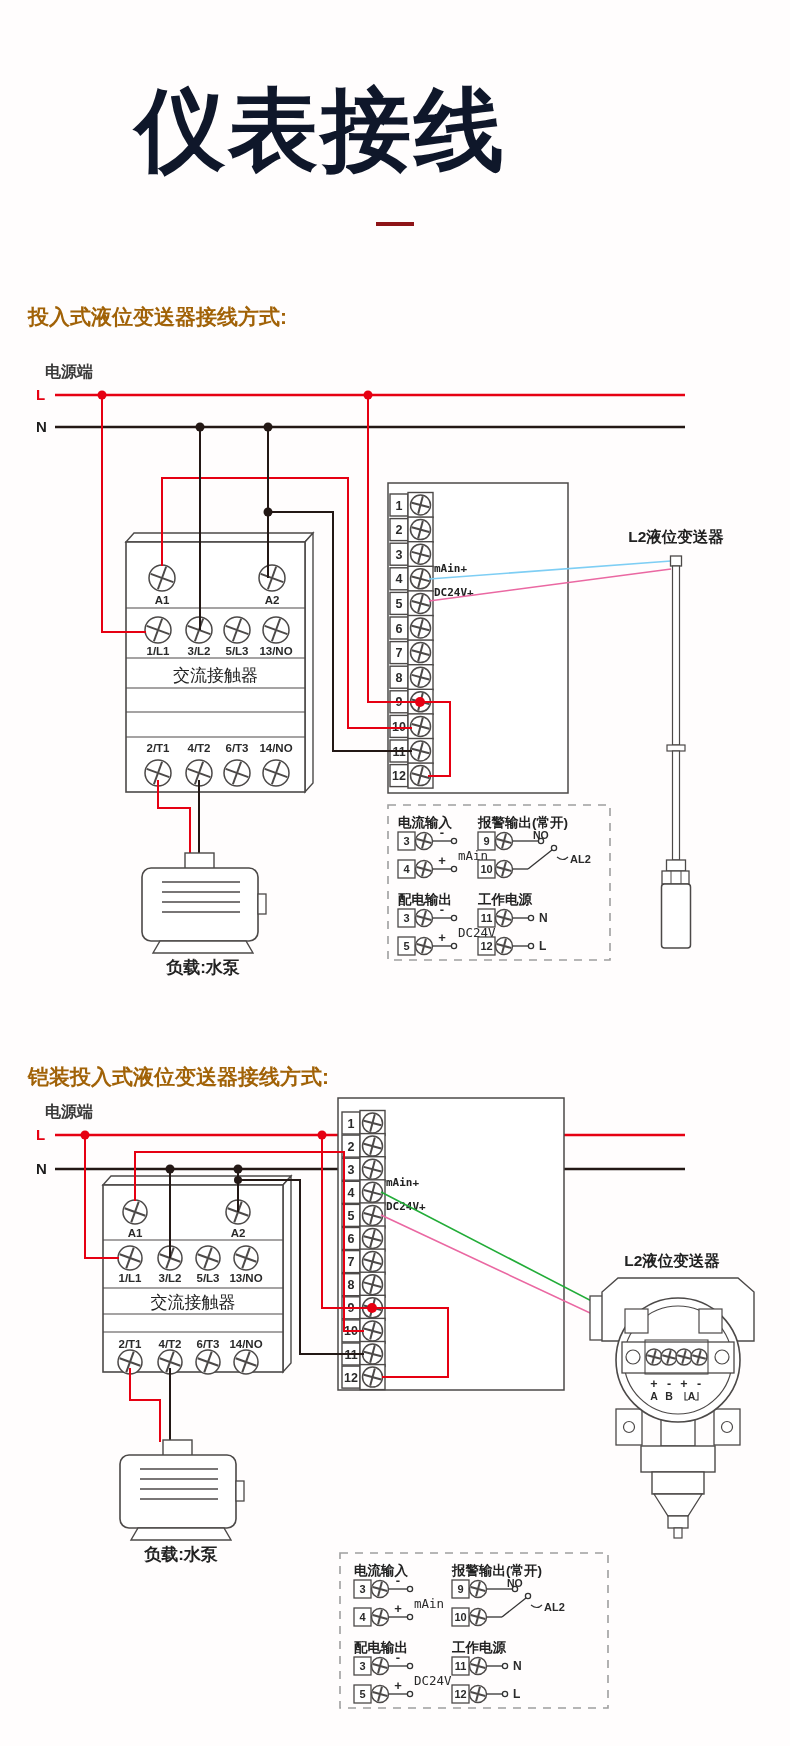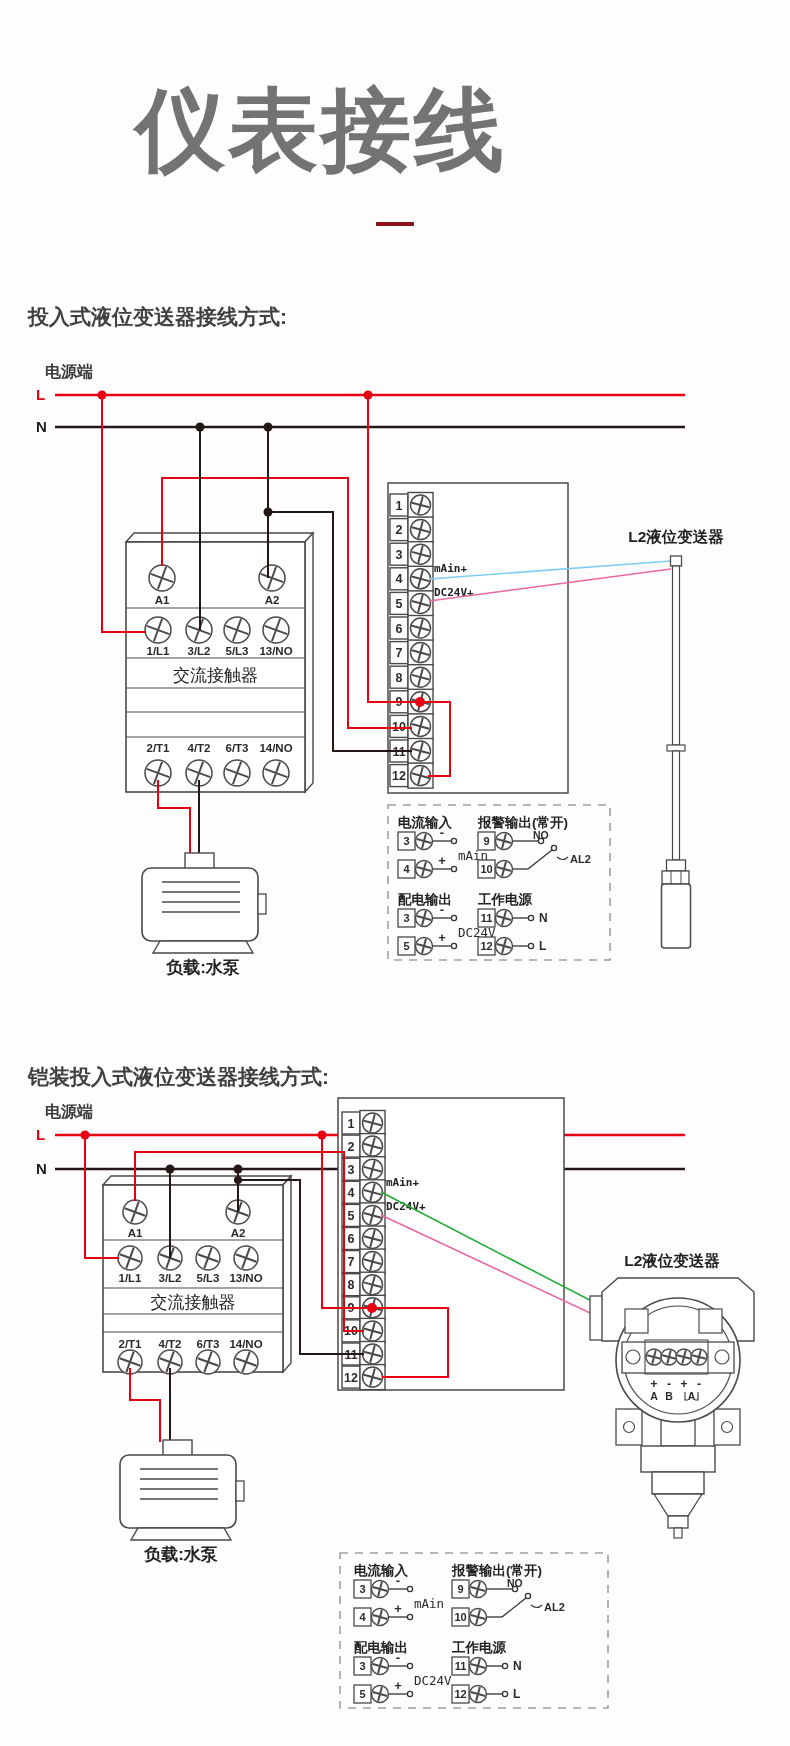--- a/index.html
+++ b/index.html
@@ -1,21 +1,21 @@
 <!DOCTYPE html>
 <html><head>
 <meta charset="utf-8">
 <style>
   html,body{margin:0;padding:0;background:#ffffff;}
   .page{position:relative;width:790px;height:1746px;background:#fffdfd;overflow:hidden;
         font-family:"Liberation Sans",sans-serif;}
   .main-title{position:absolute;top:70px;left:0;width:642px;text-align:center;
-        font-size:90px;font-weight:800;color:#737373;letter-spacing:3px;margin:0;}
+        font-size:90px;font-weight:800;color:#0f172a;letter-spacing:3px;margin:0;}
   .title-underline{position:absolute;top:222px;left:376px;width:38px;height:4px;background:#8e1418;}
-  .section-heading{position:absolute;left:28px;font-size:21px;font-weight:700;color:#404040;text-align:right;}
+  .section-heading{position:absolute;left:28px;font-size:21px;font-weight:700;color:#a16207;text-align:right;}
   #heading1{top:303px;}
   #heading2{top:1063px;}
   svg text{font-family:"Liberation Sans",sans-serif;}
   .mono{font-family:"DejaVu Sans Mono",monospace;}
 </style>
 </head>
 <body>
 
 <div class="page">
   <h1 class="main-title">仪表接线</h1>

